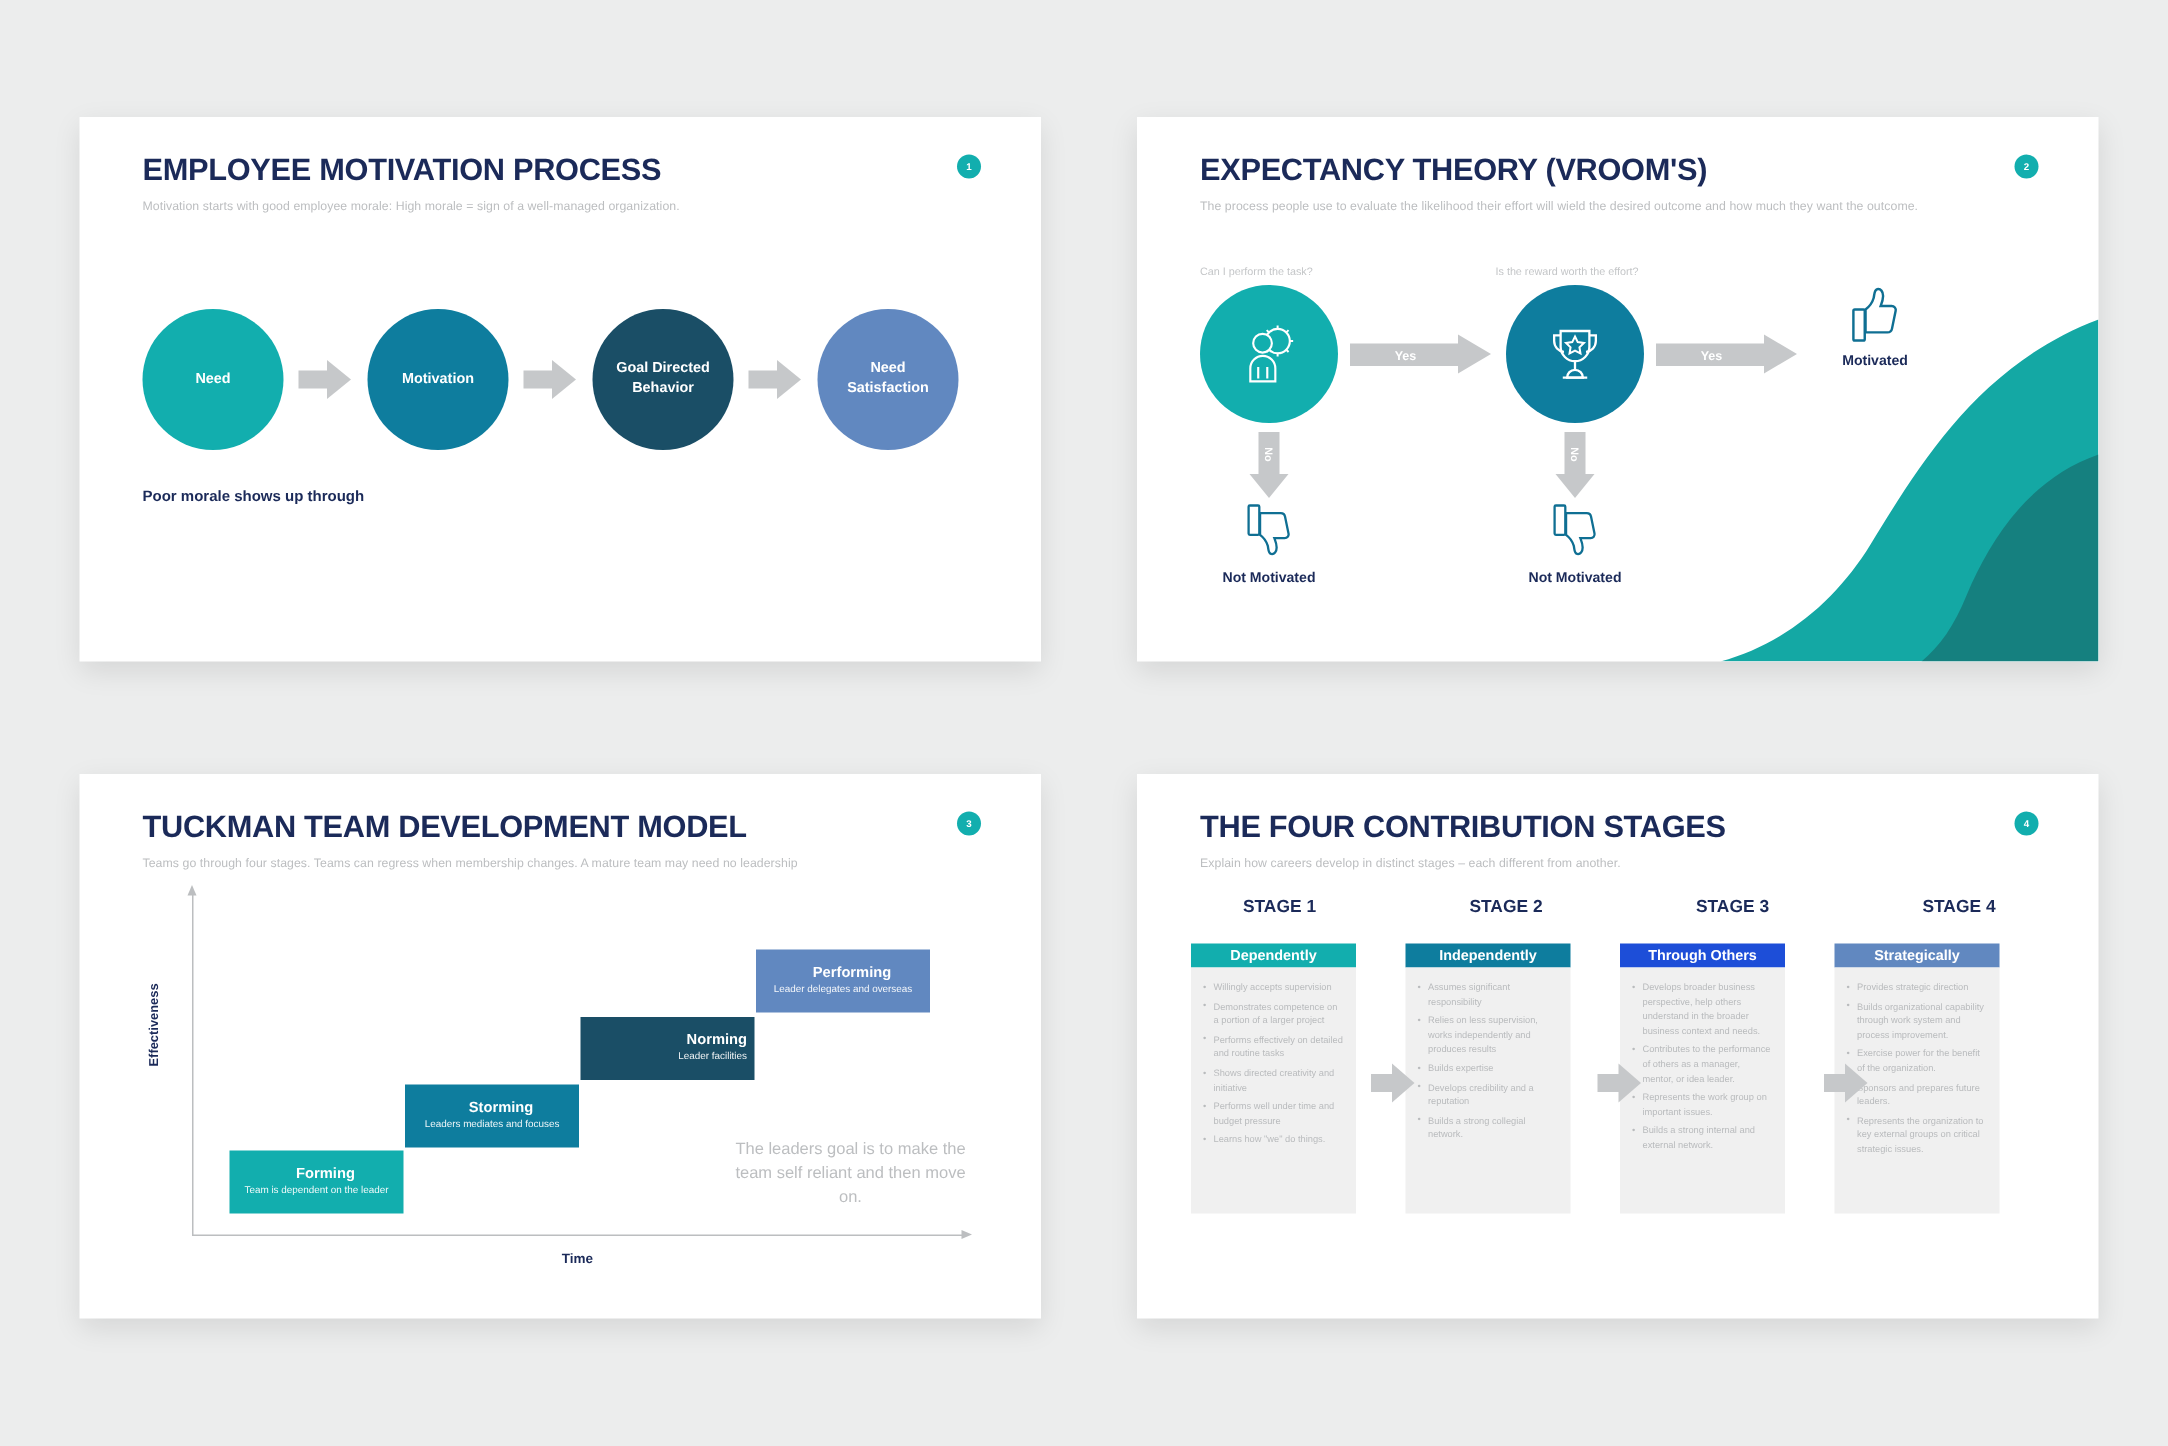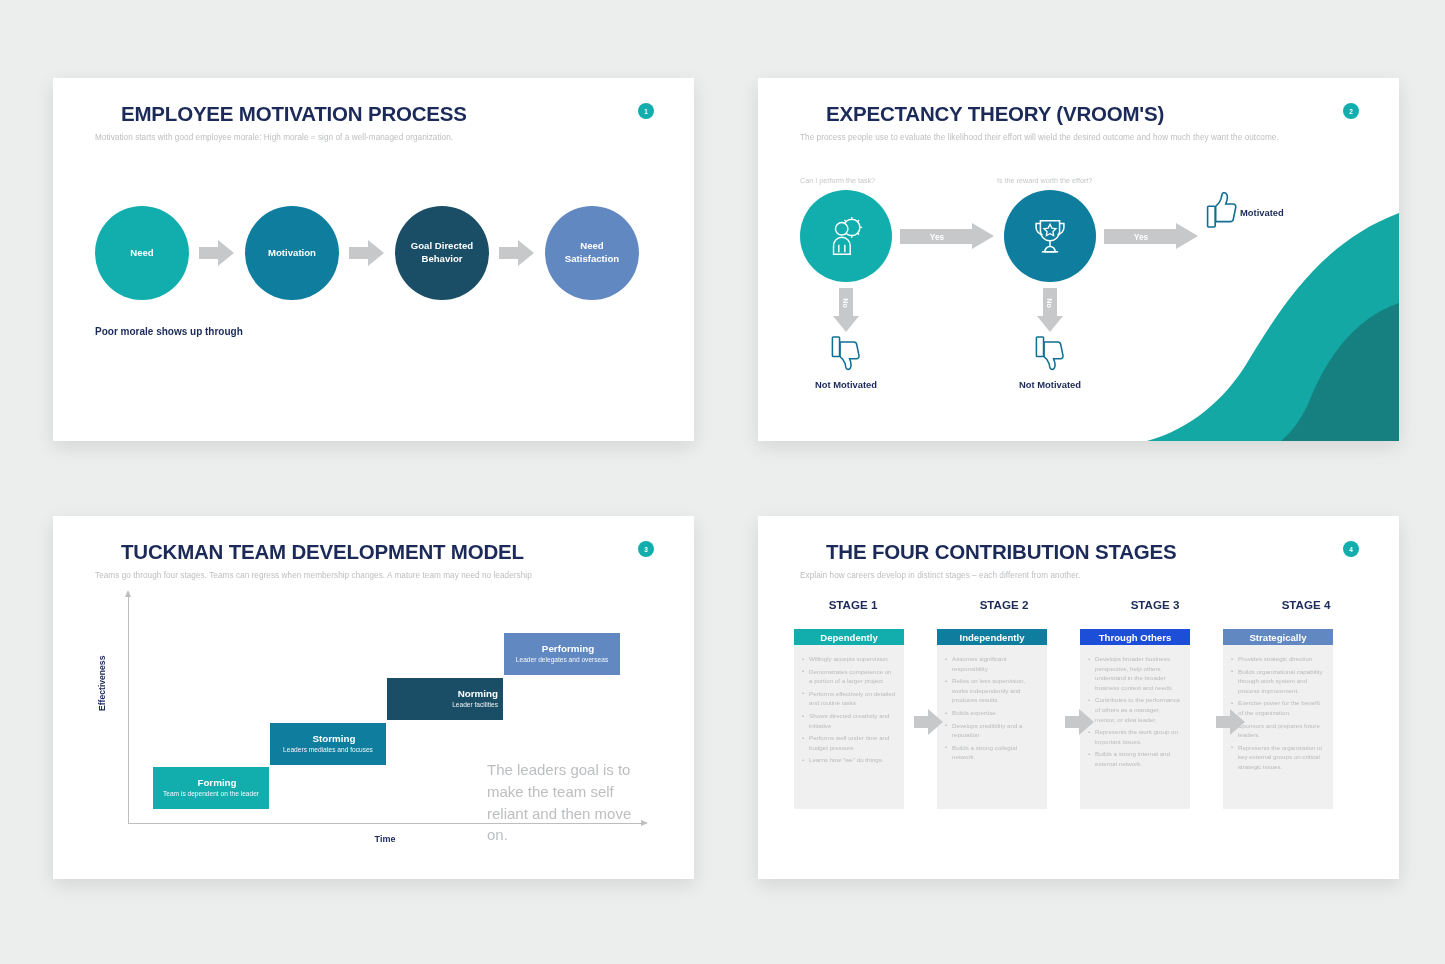--- a/index.html
+++ b/index.html
@@ -25,21 +25,20 @@
     box-shadow: 0 6px 18px rgba(0,0,0,0.10);
     overflow: hidden;
   }
   .slide-head { padding: 24px 42px 0 42px; }
   .slide-title {
     font-size: 20.5px;
     font-weight: bold;
     letter-spacing: -0.2px;
     color: #1b2a59;
     text-transform: uppercase;
-    margin-left: 26px;
   }
   .slide-sub {
     margin-top: 7px;
     font-size: 8.2px;
     color: #bcbec0;
     letter-spacing: 0.05px;
   }
   .badge {
     position: absolute;
     top: 25px; right: 40px;
@@ -174,21 +173,21 @@
     font-size: 8.4px;
     font-weight: bold;
     color: #ffffff;
   }
   .yes-arrow.a1 { left: 100px; }
   .yes-arrow.a2 { left: 304px; }
   .thumb-up-box {
     position: absolute;
     left: 404px; top: 14px;
     width: 92px;
-    display: flex; flex-direction: row; align-items: center;
+    display: flex; flex-direction: column; align-items: center;
   }
   .thumb-lbl {
     margin-top: 6px;
     font-size: 9.4px;
     font-weight: bold;
     color: #1b2a59;
   }
   .no-arrow {
     position: absolute;
     top: 112px;
@@ -299,22 +298,22 @@
     display: flex; flex-direction: column;
     align-items: center; justify-content: center;
     padding: 0 5px;
   }
   .step .t { font-size: 9.8px; font-weight: bold; padding-left: 12px; }
   .step .d { font-size: 6.6px; margin-top: 2px; line-height: 1.25; opacity: 0.93; }
   .note {
     position: absolute;
     right: 8px; top: 168px;
     width: 160px;
-    text-align: left;
-    font-size: 15px;
+    text-align: center;
+    font-size: 11px;
     color: #bcbec0;
     line-height: 1.45;
   }
 
   
   .stages {
     position: absolute;
     left: 36px; top: 82px;
     width: 572px;
   }

